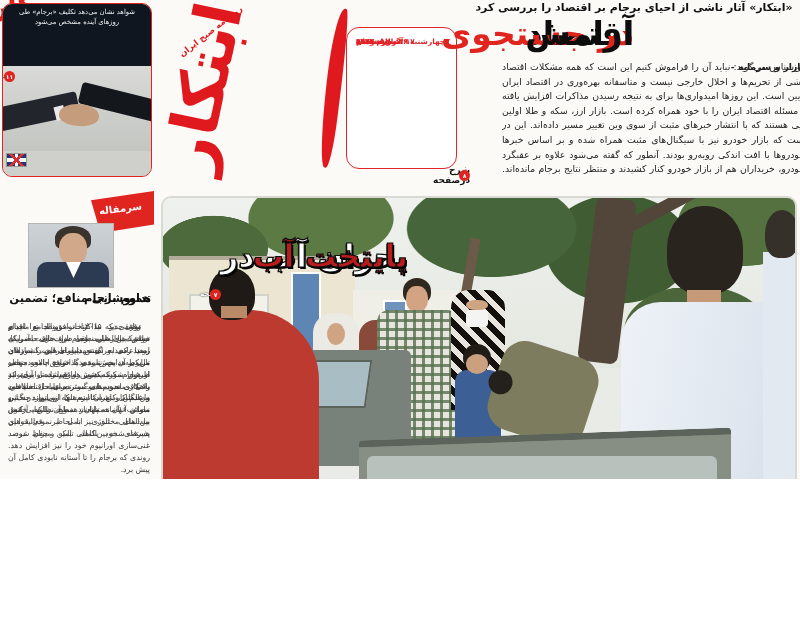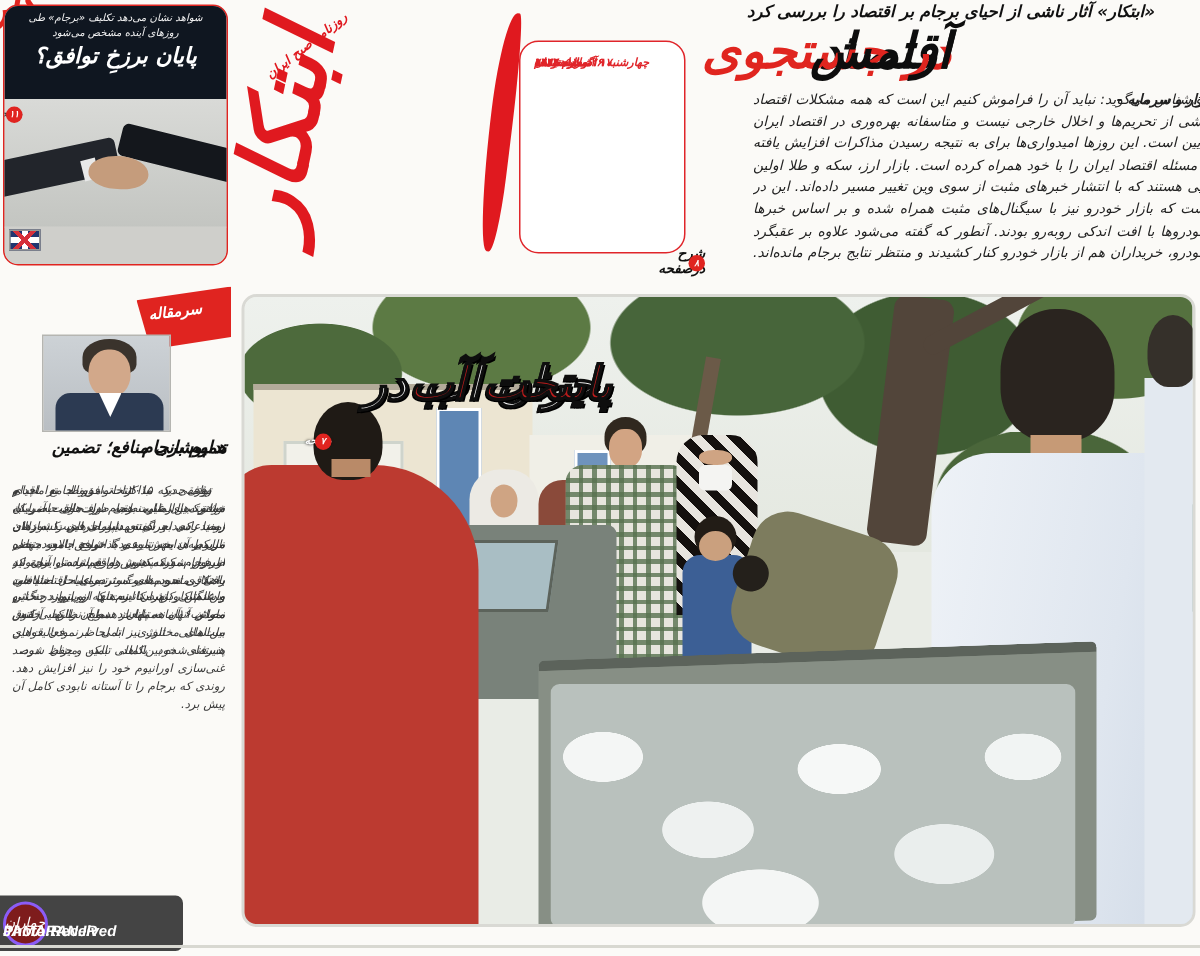--- a/index.html
+++ b/index.html
@@ -1,18 +1,18 @@
 <!DOCTYPE html>
 <html lang="fa"><head>
 <meta charset="utf-8">
 <style>
   html,body{margin:0;padding:0;background:#ffffff;}
   #page{
-    position:relative;width:800px;height:637px;overflow:hidden;
-    background:#fbfaf7;font-family:"DejaVu Sans",sans-serif;font-style:italic;
+    position:relative;width:800px;height:479px;overflow:hidden;
+    background:#fbfaf7;font-family:"DejaVu Sans",sans-serif;
   }
   #page *{position:absolute;box-sizing:border-box;}
 
   
   .corner-frag{left:-8px;top:-10px;color:#e0251f;font-size:27px;font-weight:bold;transform:rotate(-4deg);}
 
   
   .promo{left:2px;top:3px;width:150px;height:174px;border:1.5px solid #e02420;border-radius:10px;overflow:hidden;background:#cfd0cd;}
   .promo-dark{left:0;top:0;width:100%;height:62px;background:#0f1620;}
   .promo-kicker{left:0;top:4px;width:100%;text-align:center;color:#f2f2f2;font-size:6.8px;line-height:9.5px;direction:rtl;}
@@ -150,21 +150,20 @@
 <div id="page">
 
   <div class="corner-frag">كار</div>
 
   <div class="promo">
     <div class="promo-dark"></div>
     <div class="promo-kicker">
       <span style="position:static;display:block">شواهد نشان می‌دهد تکلیف «برجام» طی</span>
       <span style="position:static;display:block">روزهای آینده مشخص می‌شود</span>
     </div>
-    <div class="promo-headline">پایان برزخِ توافق؟</div>
     <div class="promo-photo">
       <div class="arm-left"></div>
       <div class="arm-right"></div>
       <div class="cuff"></div>
       <div class="hands"></div>
     </div>
     <div class="promo-pageref">
       <span class="lbl">صفحه</span>
       <span class="pagedot">۱۱</span>
     </div>

